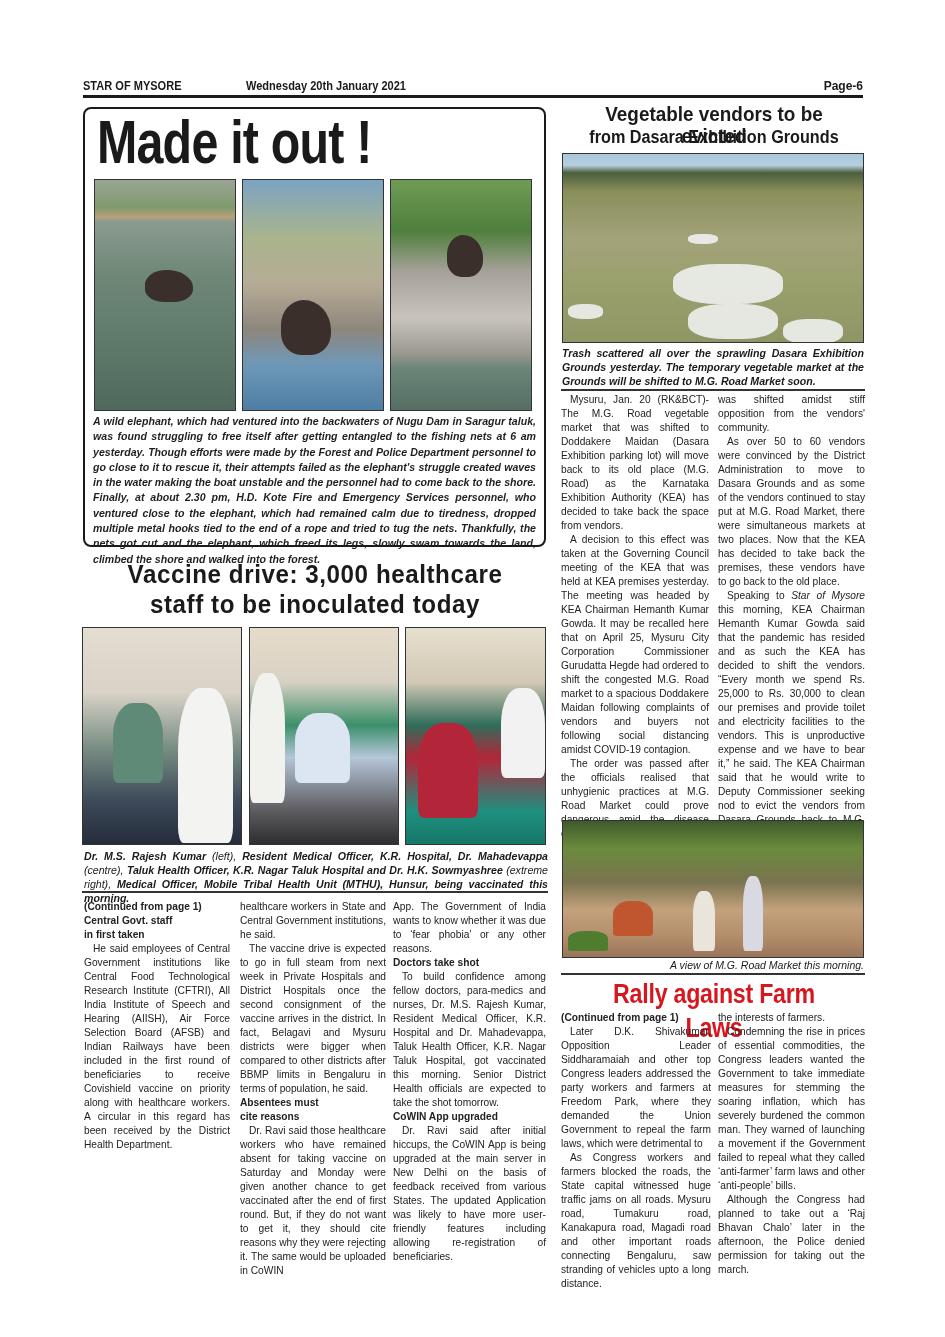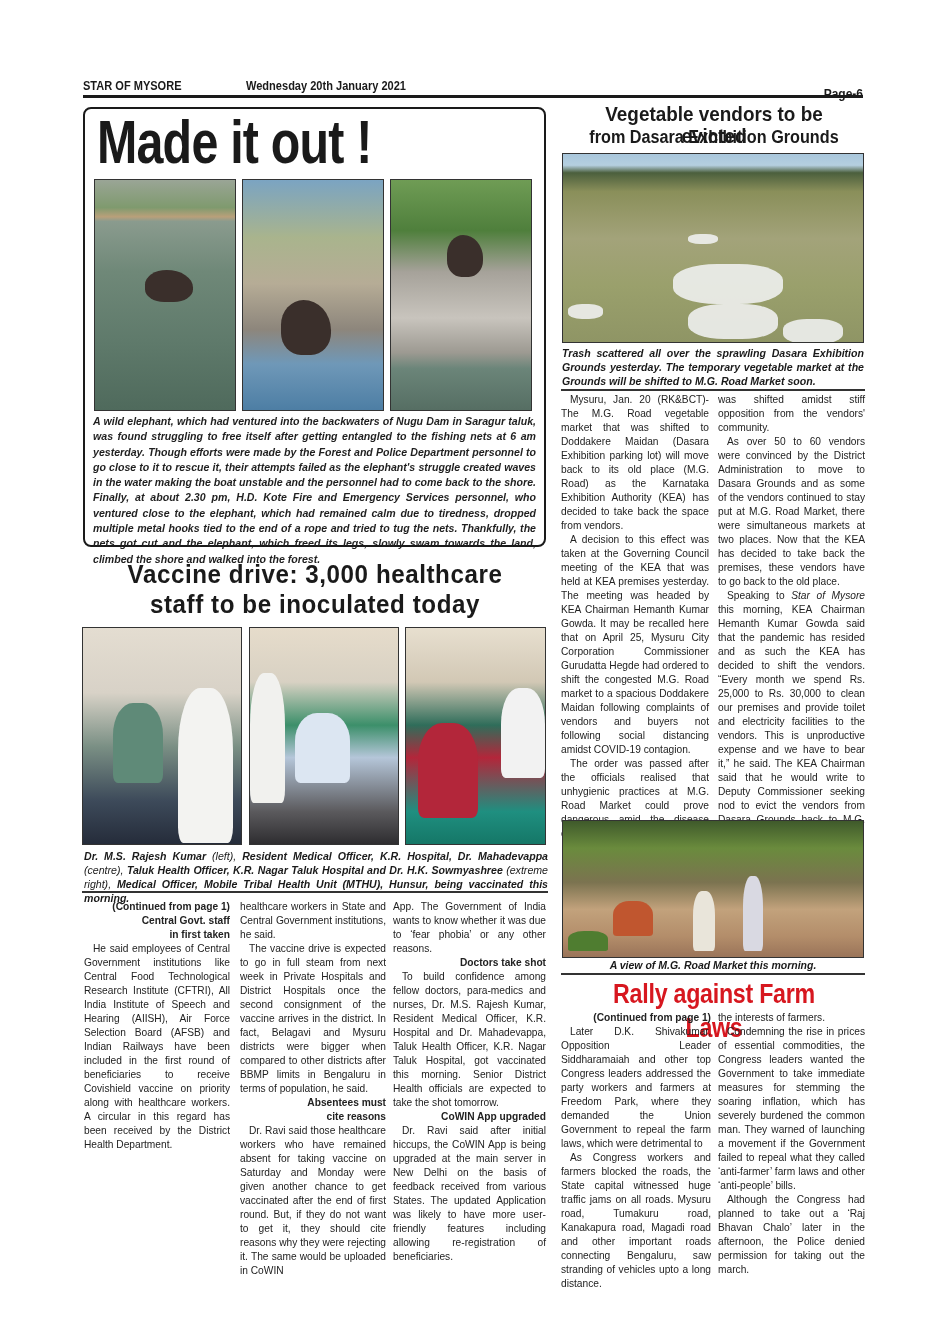--- a/index.html
+++ b/index.html
@@ -2,21 +2,21 @@
 <html><head>
 <meta charset="utf-8">
 <style>
   * { box-sizing: border-box; margin: 0; padding: 0; }
   html, body { width: 945px; height: 1337px; background: #ffffff; overflow: hidden; }
   body { position: relative; font-family: "Liberation Sans", sans-serif; color: #1a1a1a; }
 
   .masthead { position: absolute; left: 83px; top: 78px; width: 780px; height: 18px; font-size: 12px; font-weight: bold; }
   .masthead .pub { position: absolute; left: 0; top: 1px; transform: scaleX(0.92); transform-origin: left; }
   .masthead .date { position: absolute; left: 163px; top: 1px; transform: scaleX(0.92); transform-origin: left; }
-  .masthead .page { position: absolute; right: 0; top: 9px; }
+  .masthead .page { position: absolute; right: 0; top: 1px; }
   .masthead-rule { position: absolute; left: 83px; top: 95px; width: 780px; height: 3px; background: #1a1a1a; }
 
   
   .elephant-box { position: absolute; left: 83px; top: 107px; width: 463px; height: 440px; border: 2px solid #1a1a1a; border-radius: 8px; }
   .elephant-title { position: absolute; left: 12px; top: -2px; font-family: "Liberation Sans", sans-serif; font-weight: bold; font-size: 62px; line-height: 70px; letter-spacing: -1px; transform: scaleX(0.78); transform-origin: left; color: #1a1a1a; }
   .photo { position: absolute; border: 1px solid #333; overflow: hidden; }
   .ep1 { left: 9px; top: 70px; width: 142px; height: 232px; background: linear-gradient(180deg, #9aa596 0%, #7f9a6e 12%, #b9a07a 16%, #8a9b8e 18%, #6f8878 40%, #5f7a6b 70%, #4f6a5c 100%); }
   .ep2 { left: 157px; top: 70px; width: 142px; height: 232px; background: linear-gradient(180deg, #7ba4c2 0%, #a9b48d 25%, #b6ac96 45%, #8d867c 65%, #6f98b8 80%, #4d7ea4 100%); }
   .ep3 { left: 305px; top: 70px; width: 142px; height: 232px; background: linear-gradient(180deg, #6f9c55 0%, #4f7f3c 22%, #a6a29a 40%, #c8c4bd 60%, #9d9a92 75%, #6b8579 82%, #566e63 100%); }
   .elephant-shape { position: absolute; background: #3a2f2b; border-radius: 45% 55% 40% 40%; }
@@ -24,25 +24,25 @@
 
   
   .veg-head1 { position: absolute; left: 561px; top: 103px; width: 306px; text-align: center; font-size: 21px; font-weight: bold; line-height: 22px; transform: scaleX(0.9); transform-origin: center; }
   .veg-head2 { position: absolute; left: 561px; top: 126px; width: 306px; text-align: center; font-size: 18px; font-weight: bold; line-height: 22px; transform: scaleX(0.9); }
   .veg-photo { left: 562px; top: 153px; width: 302px; height: 190px; background: linear-gradient(180deg, #a9c7dc 0%, #b5cfe0 6%, #4b5f3d 10%, #8a8f5a 20%, #a3a37a 45%, #9aa06c 70%, #8f9565 100%); }
   .trash { position: absolute; background: #eef0ee; border-radius: 40%; opacity: 0.9; }
   .veg-caption { position: absolute; left: 562px; top: 346px; width: 302px; font-size: 10.6px; font-weight: bold; font-style: italic; line-height: 14px; text-align: justify; }
   .veg-rule { position: absolute; left: 561px; top: 389px; width: 304px; height: 2px; background: #333; }
   .col { position: absolute; font-size: 10.2px; line-height: 14px; text-align: justify; color: #222; }
   .col p { text-indent: 9px; }
-  .col .subhead { text-align: right; font-weight: bold; text-indent: 0; }
+  .col .subhead { text-align: left; font-weight: bold; text-indent: 0; }
   .veg-col1 { left: 561px; top: 393px; width: 148px; }
   .veg-col2 { left: 718px; top: 393px; width: 147px; }
   .mkt-photo { left: 562px; top: 820px; width: 302px; height: 138px; background: linear-gradient(180deg, #3f5a2b 0%, #6a8b3d 20%, #7b7350 45%, #c2a27c 65%, #b38d6a 85%, #9a7459 100%); }
-  .mkt-caption { position: absolute; left: 562px; top: 958px; width: 302px; text-align: center; font-size: 10.5px; font-weight: bold; font-style: italic; line-height: 14px; }
+  .mkt-caption { position: absolute; left: 562px; top: 958px; width: 302px; text-align: right; font-size: 10.5px; font-weight: normal; font-style: italic; line-height: 14px; }
   .mkt-rule { position: absolute; left: 561px; top: 973px; width: 304px; height: 2px; background: #333; }
 
   
   .rally-head { position: absolute; left: 561px; top: 977px; width: 306px; text-align: center; font-size: 27px; font-weight: bold; color: #d7171f; line-height: 34px; transform: scaleX(0.86); transform-origin: center; letter-spacing: -0.3px; }
   .rally-col1 { left: 561px; top: 1011px; width: 150px; }
   .rally-col2 { left: 718px; top: 1011px; width: 147px; }
 
   
   .vac-head { position: absolute; left: 82px; top: 559px; width: 466px; text-align: center; font-size: 26px; font-weight: bold; line-height: 30px; letter-spacing: 0.6px; transform: scaleX(0.93); transform-origin: center; }
   .vp1 { left: 82px; top: 627px; width: 160px; height: 218px; background: linear-gradient(180deg, #e4ddd1 0%, #d8d2c7 30%, #7a8f84 55%, #3d4a5a 80%, #252c3a 100%); }

